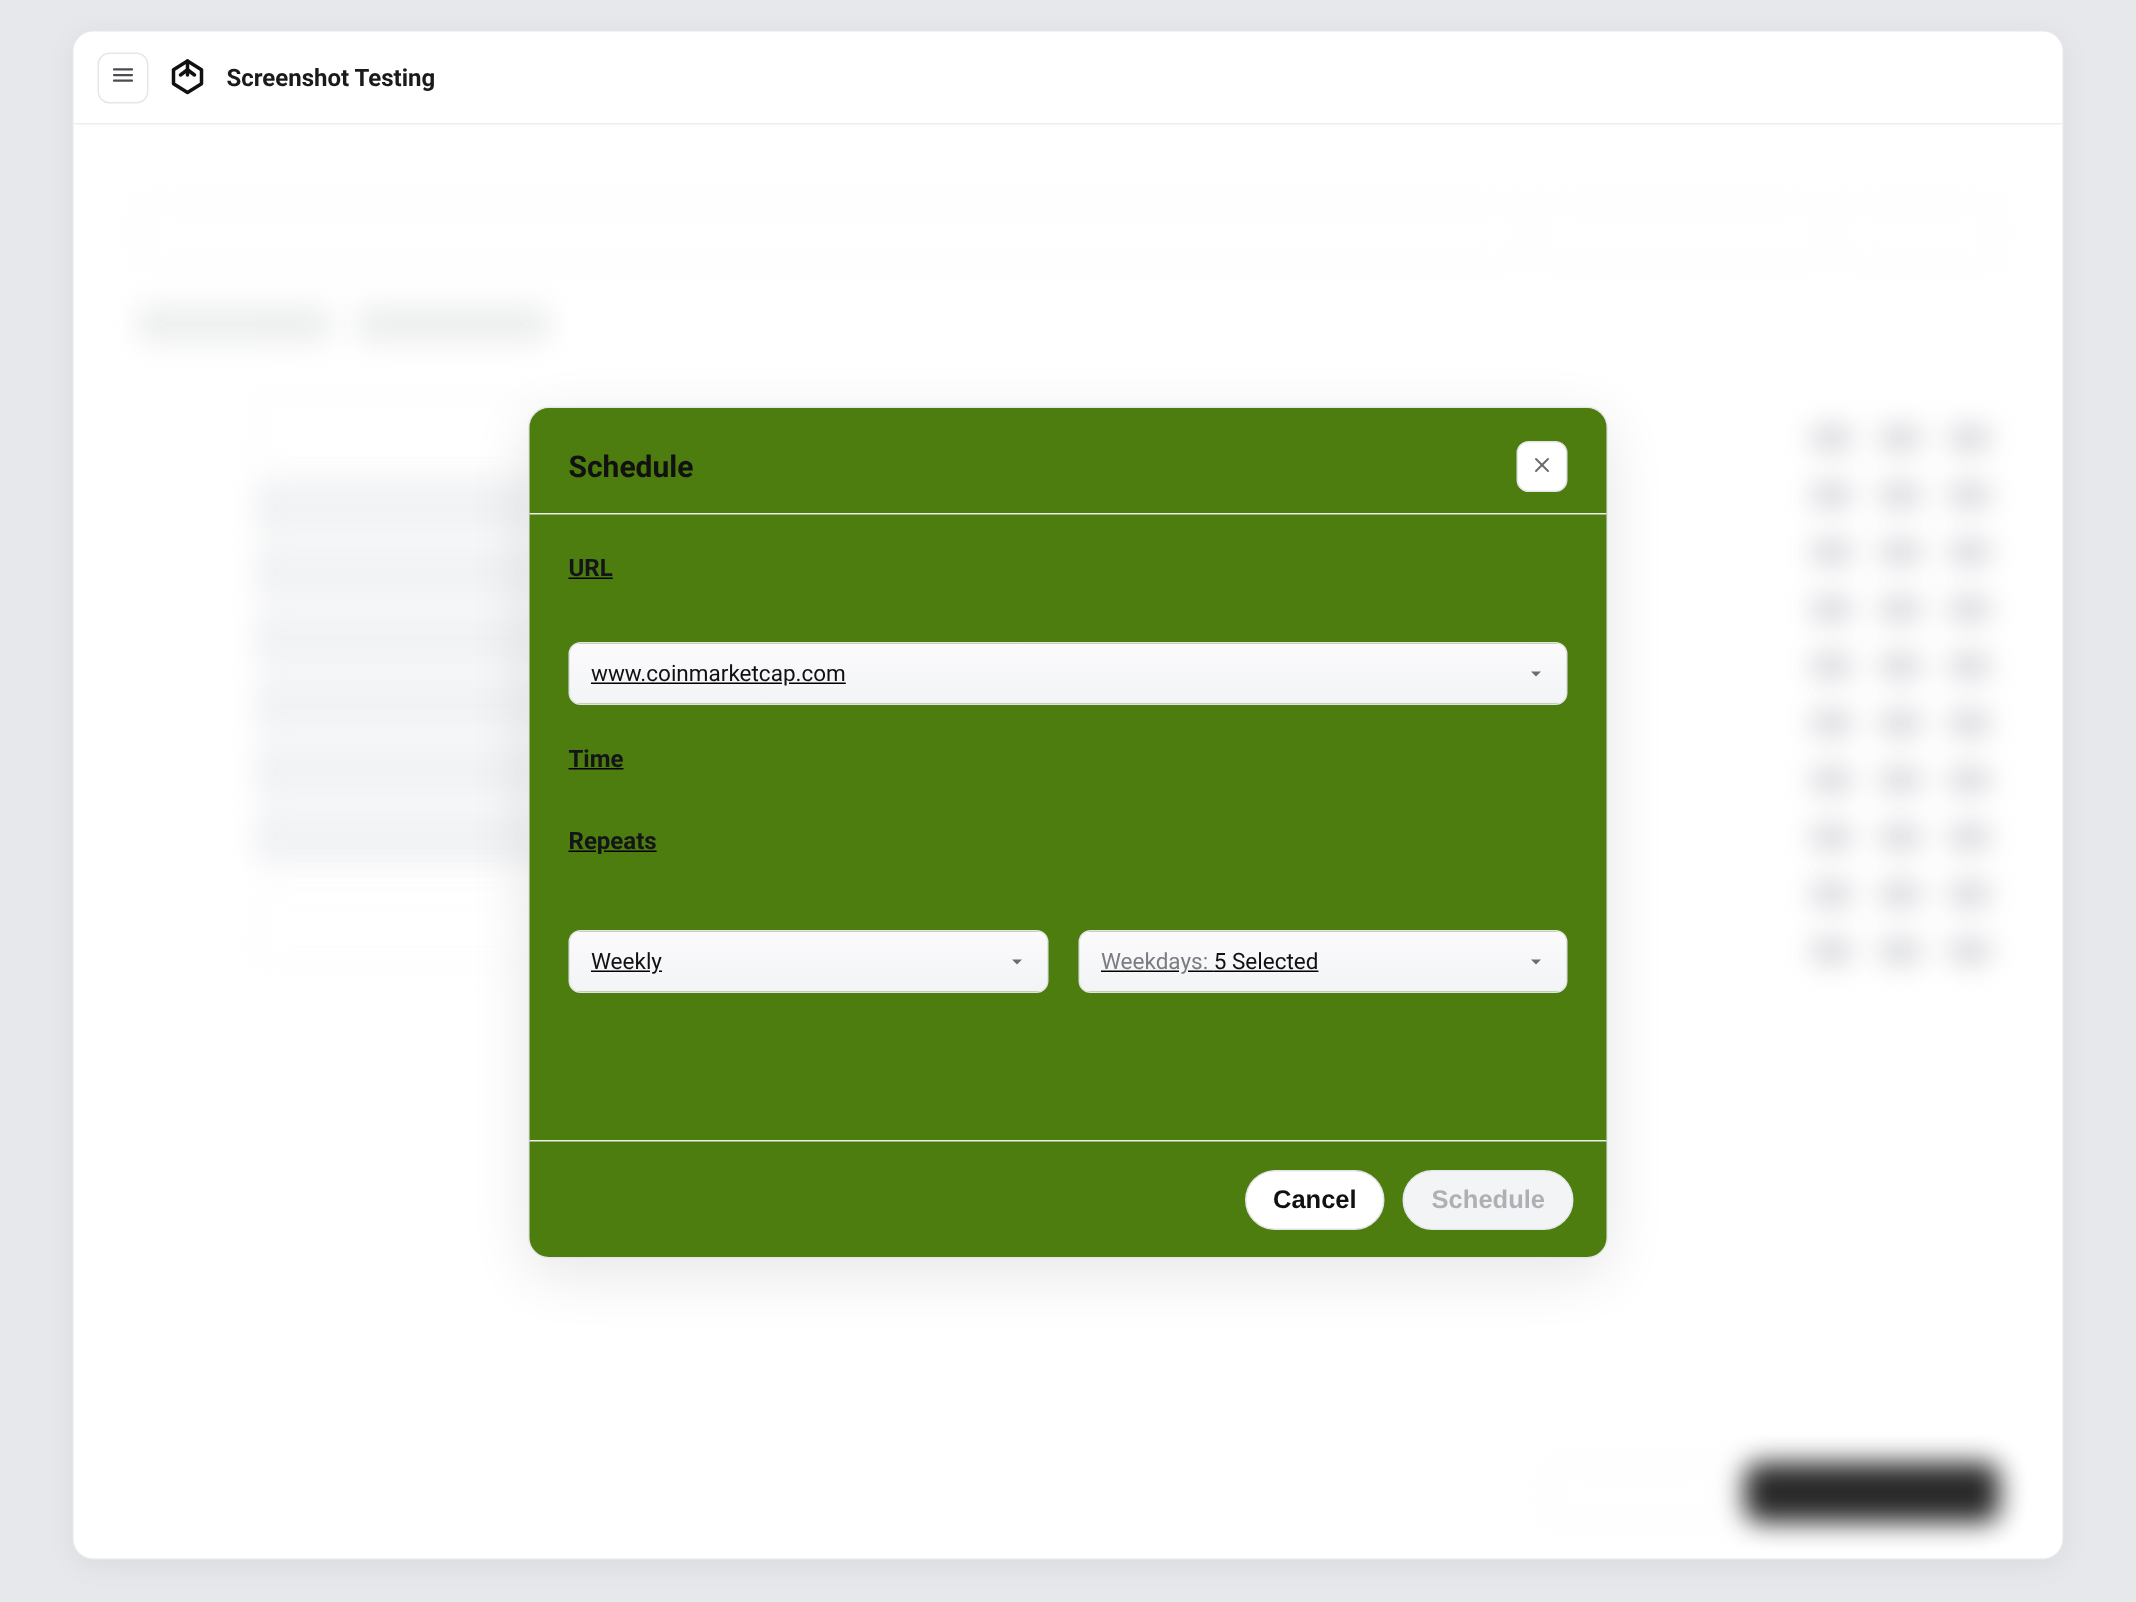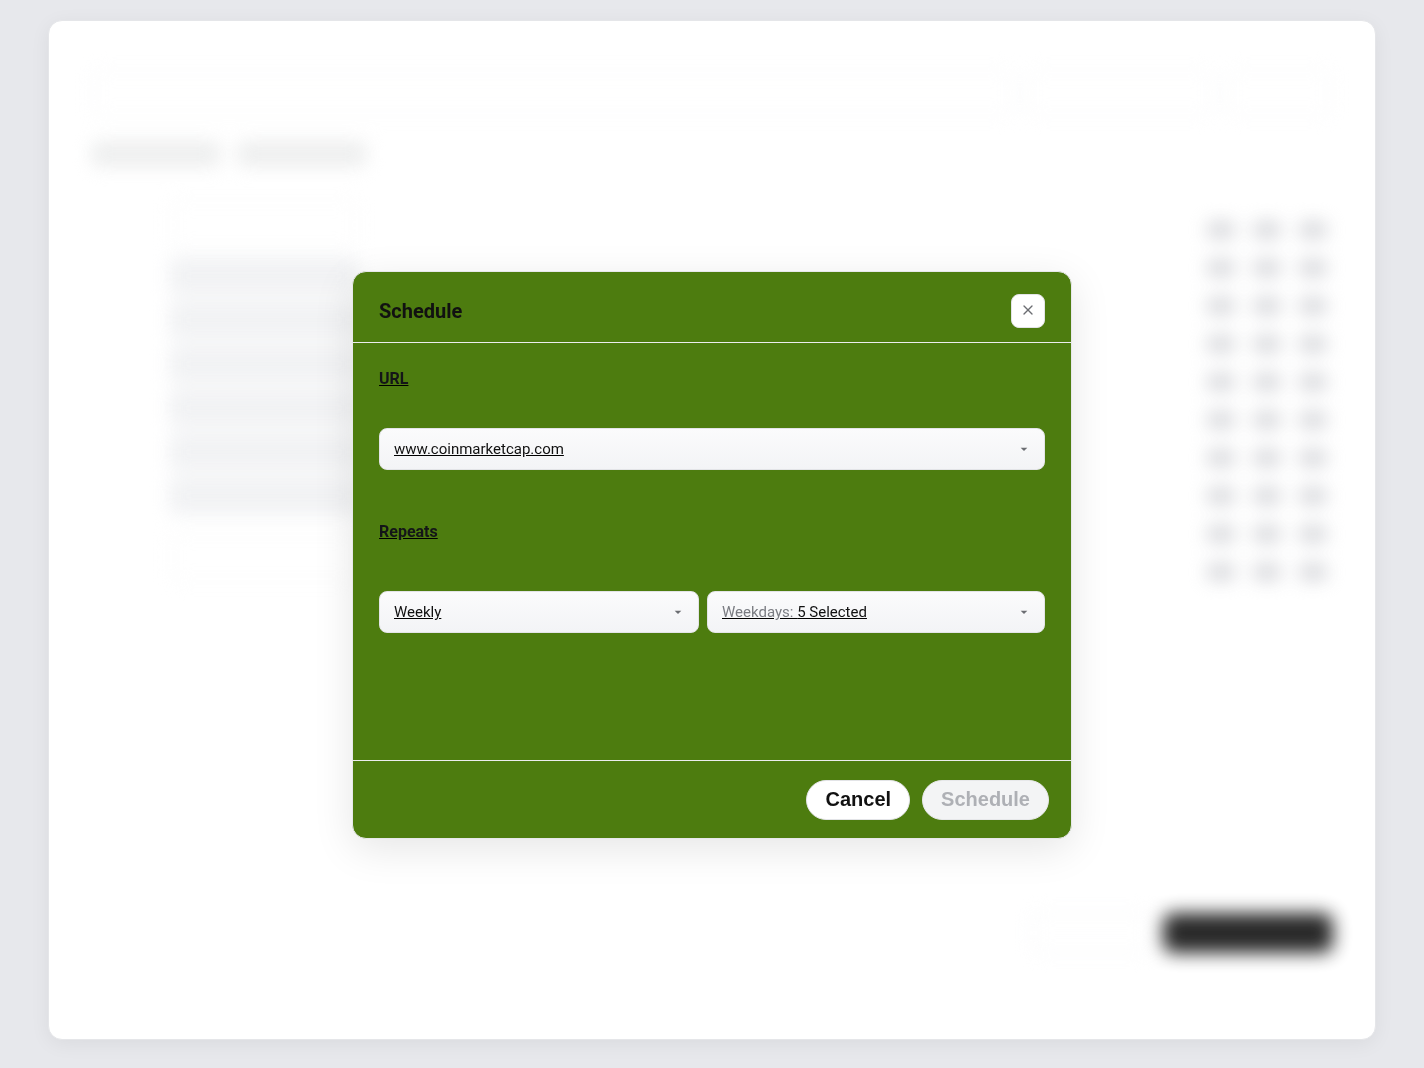--- a/index.html
+++ b/index.html
@@ -66,36 +66,55 @@
   .select {
     position: relative; height: 42px; border: 1px solid #e3e4e7; border-radius: 8px;
     background: linear-gradient(#fbfbfc, #f3f4f6);
     display:flex; align-items:center; padding: 0 40px 0 14px; cursor:pointer;margin-top:40px;
   }
   .select .value { font-size: 15px; color:#111; }
   .select .value .muted { color:#7a7c82; }
   .select .caret { position:absolute; right:12px; width:16px; height:16px; }
   .select .caret svg { width:16px; height:16px; fill:#6b6d72; }
 
-  .two-col { display:flex; gap:8px; }
+  .two-col { display:flex; gap:20px; }
   .two-col .select:first-child { flex: 0 0 320px; }
   .two-col .select:last-child { flex: 1; }
 
   .modal-footer { height: 78px; border-top: 1px solid #eceded; display:flex; align-items:center; justify-content:flex-end; gap:12px; padding: 0 22px; }
   .btn {
-    height: 40px; padding: 16px 18px; border-radius: 20px; font-size: 20px; font-weight: 600;
+    height: 40px; padding: 16px 18px; border-radius: 20px; font-size: 17px; font-weight: 600;
     display:flex; align-items:center; justify-content:center; cursor:pointer;
     border: 1px solid #e3e4e7; background: #fff; color:#111;
   }
   .btn.primary-disabled { background:#f3f4f5; color:#aeb0b5; border-color:#e7e8ea; cursor:not-allowed; }
 </style>
 </head>
 <body>
 
 <div class="app-shell">
+  <div class="app-header">
+    <button class="menu-btn">
+      <span>
+        <svg viewBox="0 0 24 24" fill="none" stroke-width="2" stroke-linecap="round">
+            <line x1="4" y1="7" x2="20" y2="7"></line>
+            <line x1="4" y1="12" x2="20" y2="12"></line>
+            <line x1="4" y1="17" x2="20" y2="17"></line>
+          </svg>
+      </span>
+    </button>
+    <span class="logo">
+      <svg viewBox="0 0 24 24" fill="none" stroke="#111" stroke-width="2" stroke-linecap="round" stroke-linejoin="round">
+          <path d="M4 9l8-5 8 5v8l-8 5-8-5V9z"></path>
+          <path d="M12 4v8"></path>
+          <path d="M8 12l4-3 4 3"></path>
+        </svg>
+    </span>
+    <div class="app-title">Screenshot Testing</div>
+  </div>
 
   <div class="page-body">
     <div class="toolbar-row">
       <div class="url-pill"></div>
       <div class="right-pill"></div>
       <div class="settings-pill"></div>
     </div>
     <div class="tabs-row">
       <div class="tab-chip"></div>
       <div class="tab-chip"></div>
@@ -186,20 +205,21 @@
         <div class="field-label">URL</div>
         <div class="select">
           <span class="value">www.coinmarketcap.com</span>
           <span class="caret"><svg viewBox="0 0 24 24">
                 <path d="M7 10l5 5 5-5z"></path>
               </svg></span>
         </div>
       </div>
 
       <div>
+        <div class="field-label">Time</div>
       </div>
 
       <div>
         <div class="field-label">Repeats</div>
         <div class="two-col">
           <div class="select">
             <span class="value">Weekly</span>
             <span class="caret"><svg viewBox="0 0 24 24">
                   <path d="M7 10l5 5 5-5z"></path>
                 </svg></span>

